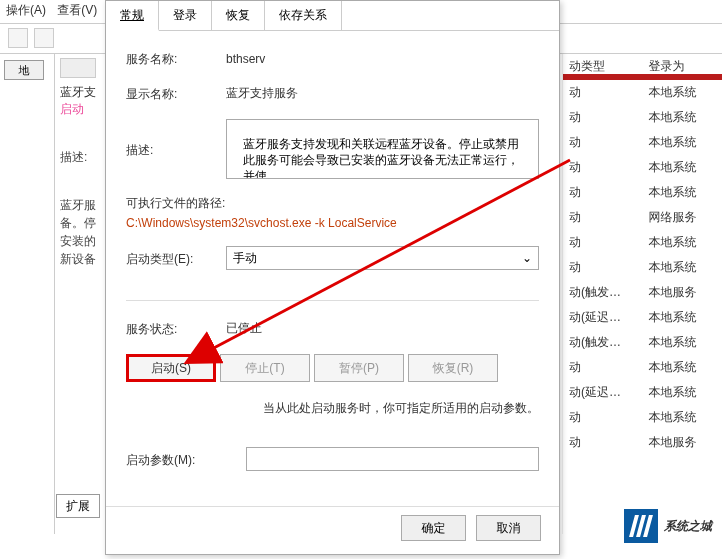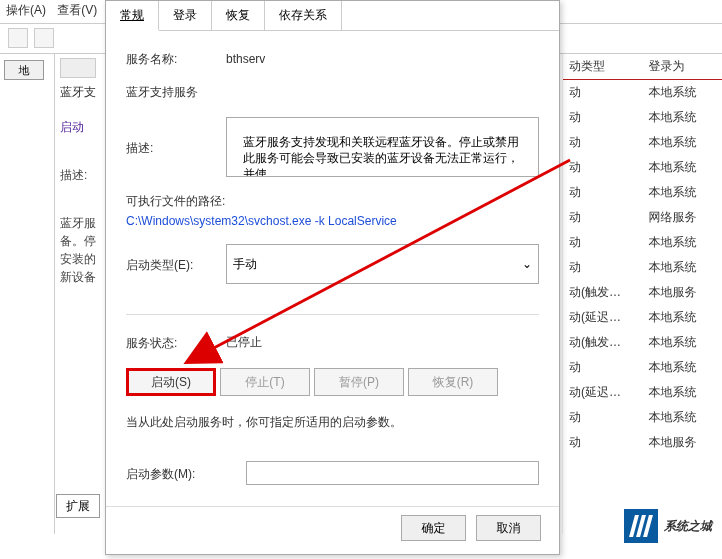--- a/index.html
+++ b/index.html
@@ -10,48 +10,48 @@
 .bg-iconbar { position: absolute; top: 24px; left: 0; width: 100%; height: 30px; border-bottom: 1px solid #ccc; padding: 4px 8px; display: flex; gap: 6px; }
 .bg-iconbar .icn { width: 20px; height: 20px; border: 1px solid #ccc; background: #f5f5f5; }
 
 .left-pane { position: absolute; top: 54px; left: 0; width: 55px; height: 480px; border-right: 1px solid #ccc; background: #fff; padding: 4px; }
 .left-pane .btn-local { width: 40px; height: 20px; border: 1px solid #999; background: #f0f0f0; text-align: center; line-height: 18px; font-size: 11px; margin-top: 2px; }
 .left-tabs { position: absolute; top: 494px; left: 56px; width: 44px; height: 24px; border: 1px solid #999; background: #fff; text-align: center; line-height: 22px; }
 
 .services-pane { position: absolute; top: 54px; left: 56px; width: 50px; height: 440px; background: #fff; padding: 4px; }
 .svc-search { width: 36px; height: 20px; border: 1px solid #ccc; background: #eee; }
 .svc-title { margin-top: 6px; font-weight: normal; color: #333; }
-.svc-link { color: #4c1d95; cursor: pointer; margin-top: 18px; display: block; }
+.svc-link { color: #ec4899; cursor: pointer; margin-top: 0; display: block; }
 .svc-desc { margin-top: 30px; color: #444; line-height: 18px; }
 
 .right-grid { position: absolute; top: 54px; right: 0; width: 160px; height: 480px; background: #fff; border-left: 1px solid #eee; }
-.right-grid .hdr { display: flex; height: 26px; border-bottom: 1px solid #b91c1c; }
+.right-grid .hdr { display: flex; height: 26px; border-bottom: 6px solid #b91c1c; }
 .right-grid .hdr > div { padding: 4px 6px; color: #333; flex: 1; }
 .right-grid .row { display: flex; height: 25px; }
 .right-grid .row > div { padding: 4px 6px; color: #333; flex: 1; white-space: nowrap; overflow: hidden; }
 
 .dialog { position: absolute; top: 0; left: 105px; width: 455px; height: 555px; background: #fff; border: 1px solid #aaa; box-shadow: 2px 2px 6px rgba(0,0,0,.2); }
 .tabbar { height: 30px; border-bottom: 1px solid #ccc; display: flex; }
 .tabbar .tab { padding: 6px 14px; border-right: 1px solid #ccc; cursor: pointer; }
 .tabbar .tab.active { background: #fff; border-bottom: 2px solid #fff; margin-bottom: -1px; text-decoration: underline; }
 .dlg-body { padding: 18px 20px; }
 .field-row { display: flex; margin-bottom: 16px; align-items: center; }
 .field-label { width: 100px; color: #333; padding-top: 2px; }
 .field-value { flex: 1; color: #333; }
 .desc-box { flex: 1; height: 60px; border: 1px solid #aaa; padding: 16px; overflow-y: scroll; background: #fff; line-height: 16px; }
 .path-block { margin: 6px 0 16px 0; }
 .path-block .lbl { color: #333; margin-bottom: 4px; }
-.path-block .pth { color: #1d4ed8; }
-.startup-select { flex: 1; height: 40px; border: 1px solid #aaa; padding: 2px 6px; background: #fff; display: flex; justify-content: space-between; align-items: center; }
+.path-block .pth { color: #c2410c; }
+.startup-select { flex: 1; height: 24px; border: 1px solid #aaa; padding: 2px 6px; background: #fff; display: flex; justify-content: space-between; align-items: center; }
 .sep { height: 1px; background: #ddd; margin: 30px 0 18px 0; }
 .btn-row { display: flex; gap: 4px; margin: 14px 0 18px 0; }
 .btn { width: 90px; height: 28px; border: 1px solid #aaa; background: #f5f5f5; text-align: center; line-height: 26px; cursor: pointer; color: #999; }
 .btn.primary { color: #333; }
 .btn.highlight { border: 3px solid #d00; color: #333; line-height: 22px; }
-.hint { color: #333; margin-bottom: 30px; }
+.hint { color: #333; margin-bottom: 30px; text-align: right; }
 .param-input { flex: 1; height: 24px; border: 1px solid #aaa; background: #fff; }
 .dlg-footer { position: absolute; bottom: 8px; left: 0; width: 100%; height: 40px; border-top: 1px solid #ddd; display: flex; justify-content: flex-end; gap: 10px; padding: 8px 18px; }
 .dlg-footer .fbtn { width: 65px; height: 26px; border: 1px solid #aaa; background: #efefef; text-align: center; line-height: 24px; cursor: pointer; }
 
 .arrow { position: absolute; pointer-events: none; z-index: 50; }
 .watermark { position: absolute; bottom: 16px; right: 10px; font-size: 26px; font-family: "SimHei"; font-style: italic; font-weight: bold; color: #333; z-index: 60; display: flex; align-items: center; }
 .watermark .logo { width: 34px; height: 34px; background: #0a5aa0; margin-right: 6px; position: relative; }
 .watermark .logo::after { content: ""; position: absolute; left: 8px; top: 6px; width: 4px; height: 22px; background: #fff; transform: skewX(-15deg); box-shadow: 7px 0 0 #fff, 14px 0 0 #fff; }
 </style>
 </head>
@@ -157,20 +157,21 @@
     <div class="tab">登录</div>
     <div class="tab">恢复</div>
     <div class="tab">依存关系</div>
   </div>
   <div class="dlg-body">
     <div class="field-row">
       <div class="field-label">服务名称:</div>
       <div class="field-value">bthserv</div>
     </div>
     <div class="field-row">
+      <div class="field-label">显示名称:</div>
       <div class="field-value">蓝牙支持服务</div>
     </div>
     <div class="field-row">
       <div class="field-label">描述:</div>
       <div class="desc-box">蓝牙服务支持发现和关联远程蓝牙设备。停止或禁用此服务可能会导致已安装的蓝牙设备无法正常运行，并使</div>
     </div>
     <div class="path-block">
       <div class="lbl">可执行文件的路径:</div>
       <div class="pth">C:\Windows\system32\svchost.exe -k LocalService</div>
     </div>

